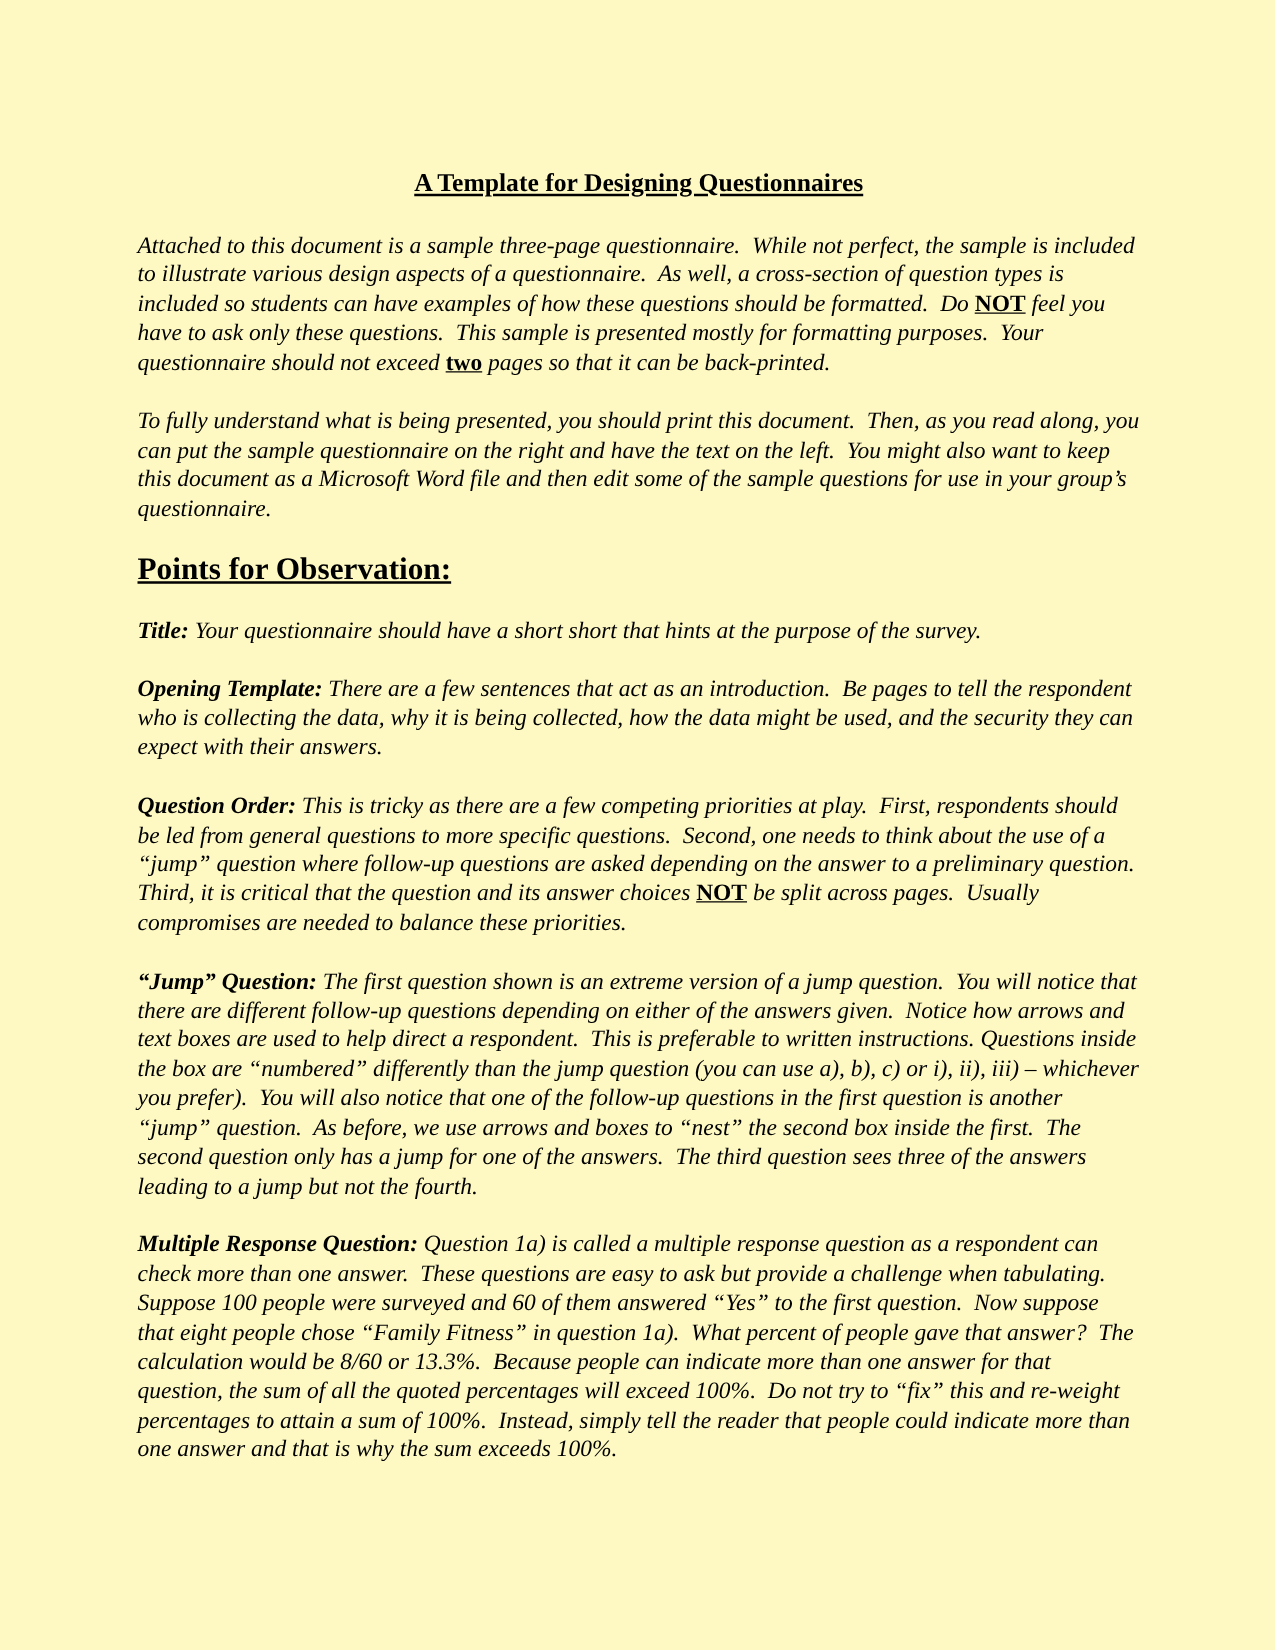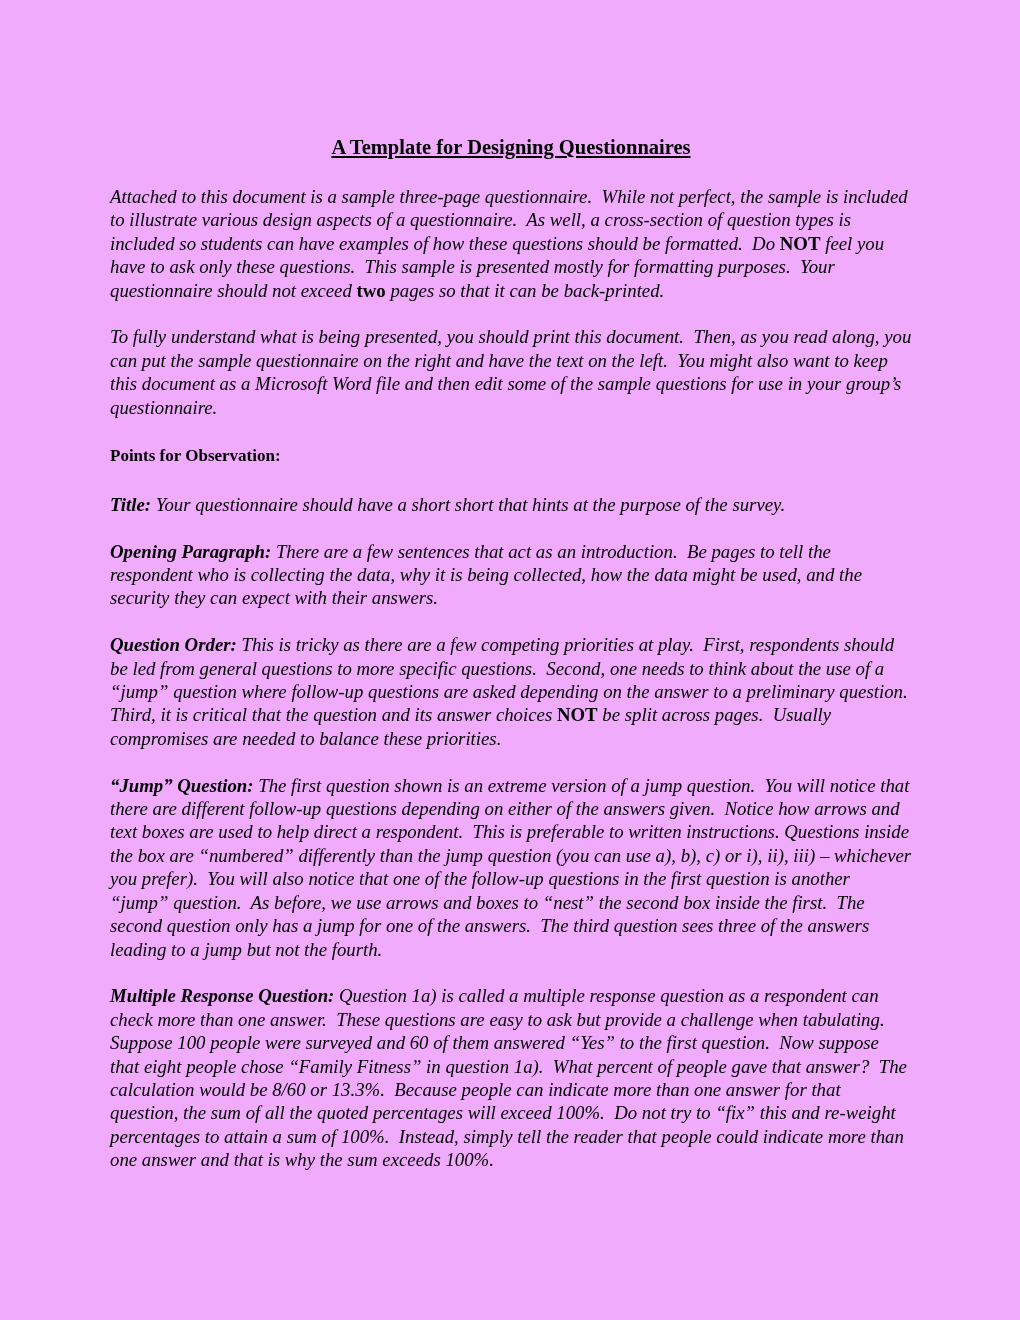--- a/index.html
+++ b/index.html
@@ -4,21 +4,21 @@
 <style>
   html, body {
     margin: 0;
     padding: 0;
     background: #ffffff;
   }
   .page {
     position: relative;
     width: 1020px;
     height: 1320px;
-    background: #f0abfc;
+    background: #fef9c3;
     color: #000000;
     font-family: "Liberation Serif", "DejaVu Serif", serif;
     overflow: hidden;
   }
   .doc {
     position: absolute;
     left: 110px;
     top: 132px;
     width: 802px;
     font-size: 18.8px;
@@ -31,46 +31,46 @@
     font-weight: bold;
     text-decoration: underline;
     text-align: center;
     margin: 0 0 23px 0;
   }
   p.para {
     margin: 0 0 23.4px 0;
     white-space: pre-wrap;
   }
   p.heading {
-    font-size: 17px;
+    font-size: 25px;
     line-height: 27px;
     margin: 0 0 23.4px 0;
     white-space: pre-wrap;
   }
   .r-n { font-weight: normal; font-style: italic; }
-  .r-bu { font-weight: bold; }
+  .r-bu { font-weight: bold; text-decoration: underline; }
   .r-bi { font-weight: bold; font-style: italic; }
 </style>
 </head>
 <body>
 
 <div class="page">
   <div class="doc">
 
     <div class="doc-title">A Template for Designing Questionnaires</div>
 
     <p class="para"><span class="r-n">Attached to this document is a sample three-page questionnaire.  While not perfect, the sample is included to illustrate various design aspects of a questionnaire.  As well, a cross-section of question types is included so students can have examples of how these questions should be formatted.  Do </span><span class="r-bu">NOT</span><span class="r-n"> feel you have to ask only these questions.  This sample is presented mostly for formatting purposes.  Your questionnaire should not exceed </span><span class="r-bu">two</span><span class="r-n"> pages so that it can be back-printed.</span></p>
 
     <p class="para"><span class="r-n">To fully understand what is being presented, you should print this document.  Then, as you read along, you can put the sample questionnaire on the right and have the text on the left.  You might also want to keep this document as a Microsoft Word file and then edit some of the sample questions for use in your group’s questionnaire.</span></p>
 
     <p class="heading"><span class="r-bu">Points for Observation:</span></p>
 
     <p class="para"><span class="r-bi">Title:</span><span class="r-n"> Your questionnaire should have a short short that hints at the purpose of the survey.</span></p>
 
-    <p class="para"><span class="r-bi">Opening Paragraph:</span><span class="r-n"> There are a few sentences that act as an introduction.  Be pages to tell the respondent who is collecting the data, why it is being collected, how the data might be used, and the security they can expect with their answers.</span></p>
+    <p class="para"><span class="r-bi">Opening Template:</span><span class="r-n"> There are a few sentences that act as an introduction.  Be pages to tell the respondent who is collecting the data, why it is being collected, how the data might be used, and the security they can expect with their answers.</span></p>
 
     <p class="para"><span class="r-bi">Question Order:</span><span class="r-n"> This is tricky as there are a few competing priorities at play.  First, respondents should be led from general questions to more specific questions.  Second, one needs to think about the use of a “jump” question where follow-up questions are asked depending on the answer to a preliminary question.  Third, it is critical that the question and its answer choices </span><span class="r-bu">NOT</span><span class="r-n"> be split across pages.  Usually compromises are needed to balance these priorities.</span></p>
 
     <p class="para"><span class="r-bi">“Jump” Question:</span><span class="r-n"> The first question shown is an extreme version of a jump question.  You will notice that there are different follow-up questions depending on either of the answers given.  Notice how arrows and text boxes are used to help direct a respondent.  This is preferable to written instructions. Questions inside the box are “numbered” differently than the jump question (you can use a), b), c) or i), ii), iii) – whichever you prefer).  You will also notice that one of the follow-up questions in the first question is another “jump” question.  As before, we use arrows and boxes to “nest” the second box inside the first.  The second question only has a jump for one of the answers.  The third question sees three of the answers leading to a jump but not the fourth.</span></p>
 
     <p class="para"><span class="r-bi">Multiple Response Question:</span><span class="r-n"> Question 1a) is called a multiple response question as a respondent can check more than one answer.  These questions are easy to ask but provide a challenge when tabulating.  Suppose 100 people were surveyed and 60 of them answered “Yes” to the first question.  Now suppose that eight people chose “Family Fitness” in question 1a).  What percent of people gave that answer?  The calculation would be 8/60 or 13.3%.  Because people can indicate more than one answer for that question, the sum of all the quoted percentages will exceed 100%.  Do not try to “fix” this and re-weight percentages to attain a sum of 100%.  Instead, simply tell the reader that people could indicate more than one answer and that is why the sum exceeds 100%.</span></p>
 
   </div>
 </div>
 

